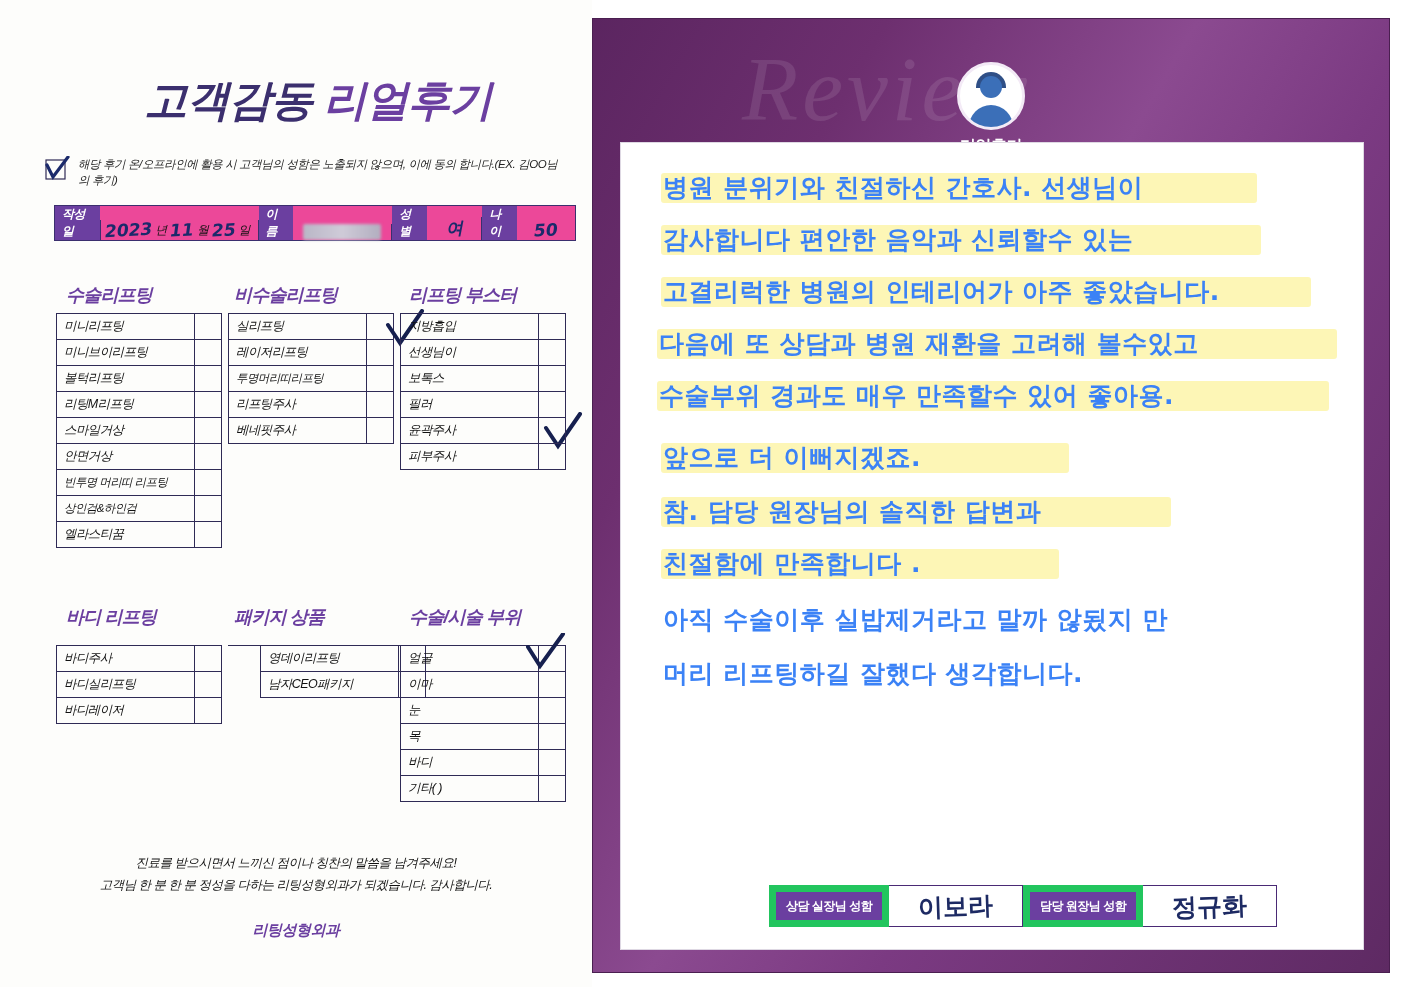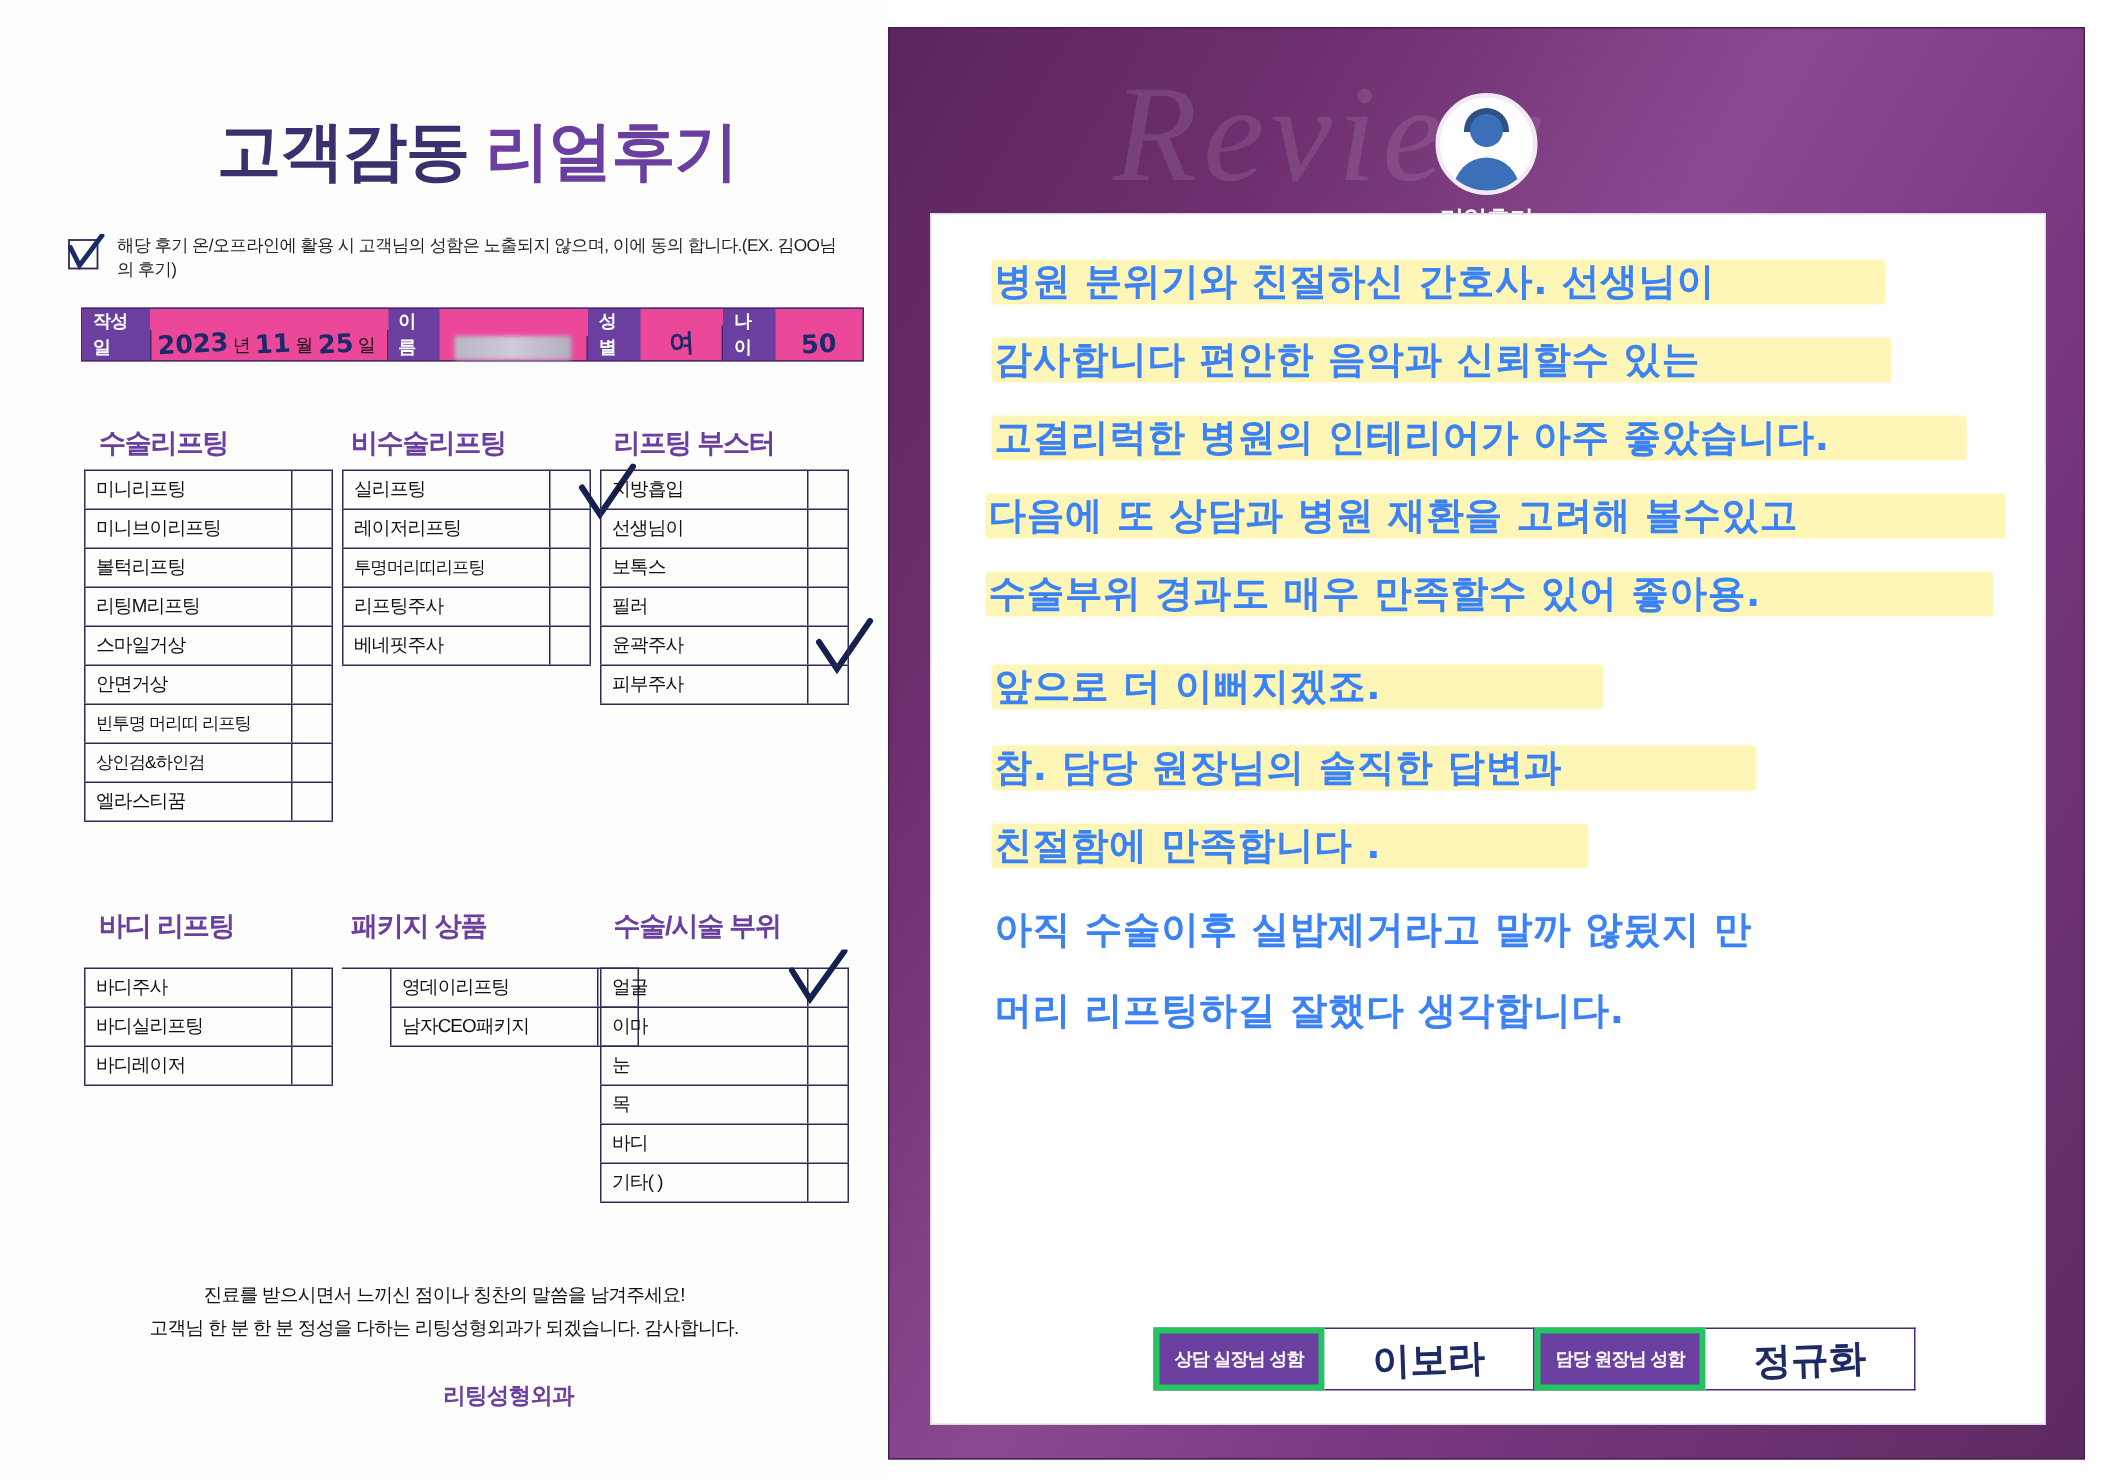--- a/index.html
+++ b/index.html
@@ -8,20 +8,21 @@
     background:#ffffff;
     font-family:"Liberation Sans","DejaVu Sans",sans-serif;
     position:relative;overflow:hidden;
   }
   .page{position:absolute;inset:0;}
 
   
   .left{
     position:absolute;left:0;top:0;width:592px;height:987px;
     background:#fdfdfb;
+    font-style:italic;
   }
   .title{
     position:absolute;left:118px;top:72px;width:400px;
     text-align:center;
     font-size:43px;font-weight:bold;letter-spacing:-1px;
     color:#6b3fa0;
     -webkit-text-stroke:0px;
   }
   .title .dark{color:#3b2f6e;}
 
@@ -86,21 +87,21 @@
     position:absolute;left:-13px;top:-12px;width:44px;height:42px;pointer-events:none;
   }
 
   
   .note{
     position:absolute;left:0;width:592px;text-align:center;
     font-size:12.5px;color:#111;letter-spacing:-0.5px;
   }
   .clinic{
     position:absolute;left:0;width:592px;text-align:center;
-    font-size:15px;font-weight:bold;color:#6b3fa0;letter-spacing:-0.5px;padding-left:43px;
+    font-size:15px;font-weight:bold;color:#6b3fa0;letter-spacing:-0.5px;
   }
 
   
   .right{
     position:absolute;left:592px;top:18px;width:798px;height:955px;
     background:linear-gradient(120deg,#5b2560 0%,#6d2f6f 22%,#8b4a90 45%,#7b3a82 62%,#5e2a63 100%);
     box-shadow:0 0 0 1px #4a1f50 inset;
   }
   .right .watermark{
     position:absolute;left:150px;top:18px;width:560px;height:120px;
@@ -143,21 +144,21 @@
     position:absolute;background:#fdf4a6;opacity:.82;border-radius:3px;
   }
 
   .sigbar{
     position:absolute;left:148px;bottom:22px;width:508px;height:42px;
     display:flex;align-items:stretch;
   }
   .sigbar .slb{
     background:#6b3fa0;color:#fff;font-size:12px;font-weight:bold;
     display:flex;align-items:center;justify-content:center;padding:0 10px;letter-spacing:-0.5px;
-    border:4px solid #22c55e;
+    border:7px solid #22c55e;
   }
   .sigbar .sval{
     flex:1;border:1px solid #4a2a75;border-left:none;background:#fff;
     display:flex;align-items:center;justify-content:center;
   }
   .sigbar .sval span{
     font-family:"DejaVu Sans",sans-serif;font-weight:bold;color:#1d2a63;font-size:25px;
     transform:rotate(-2deg);
   }
 </style>

